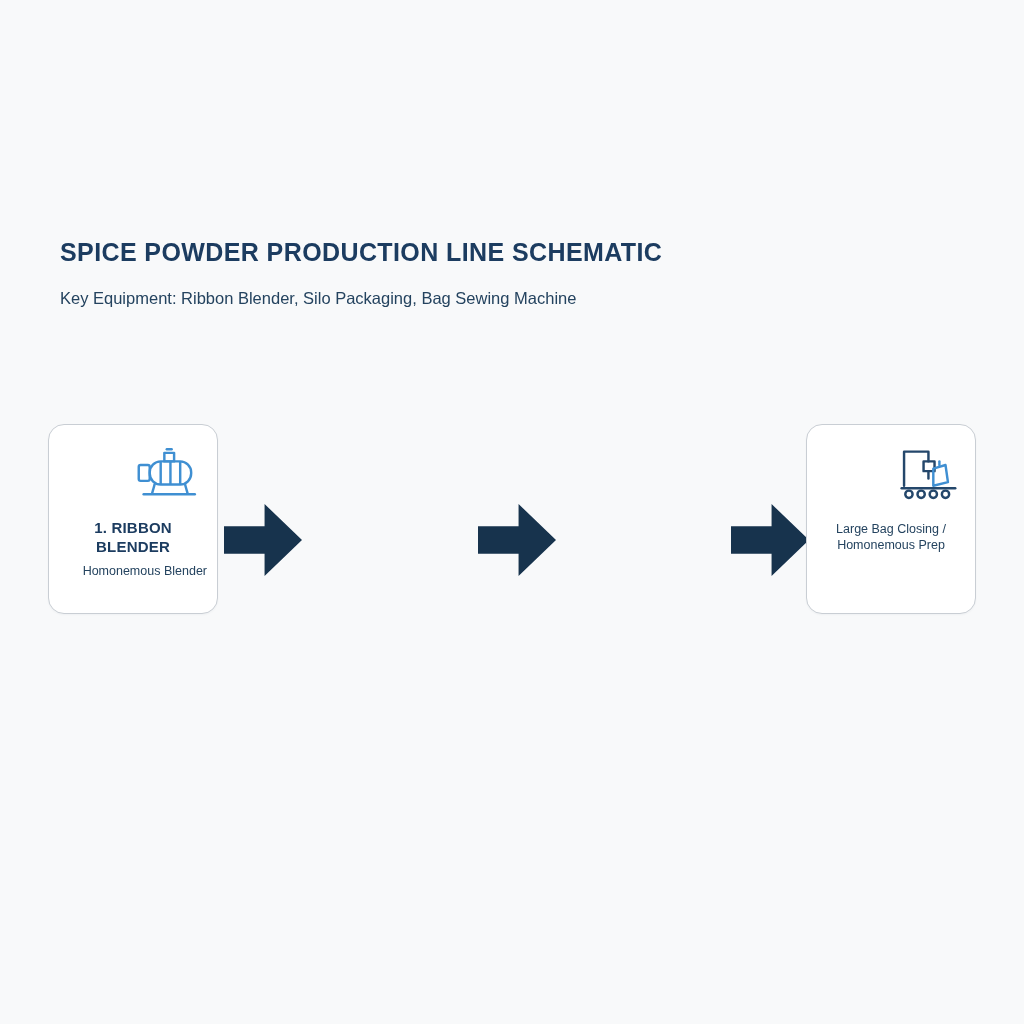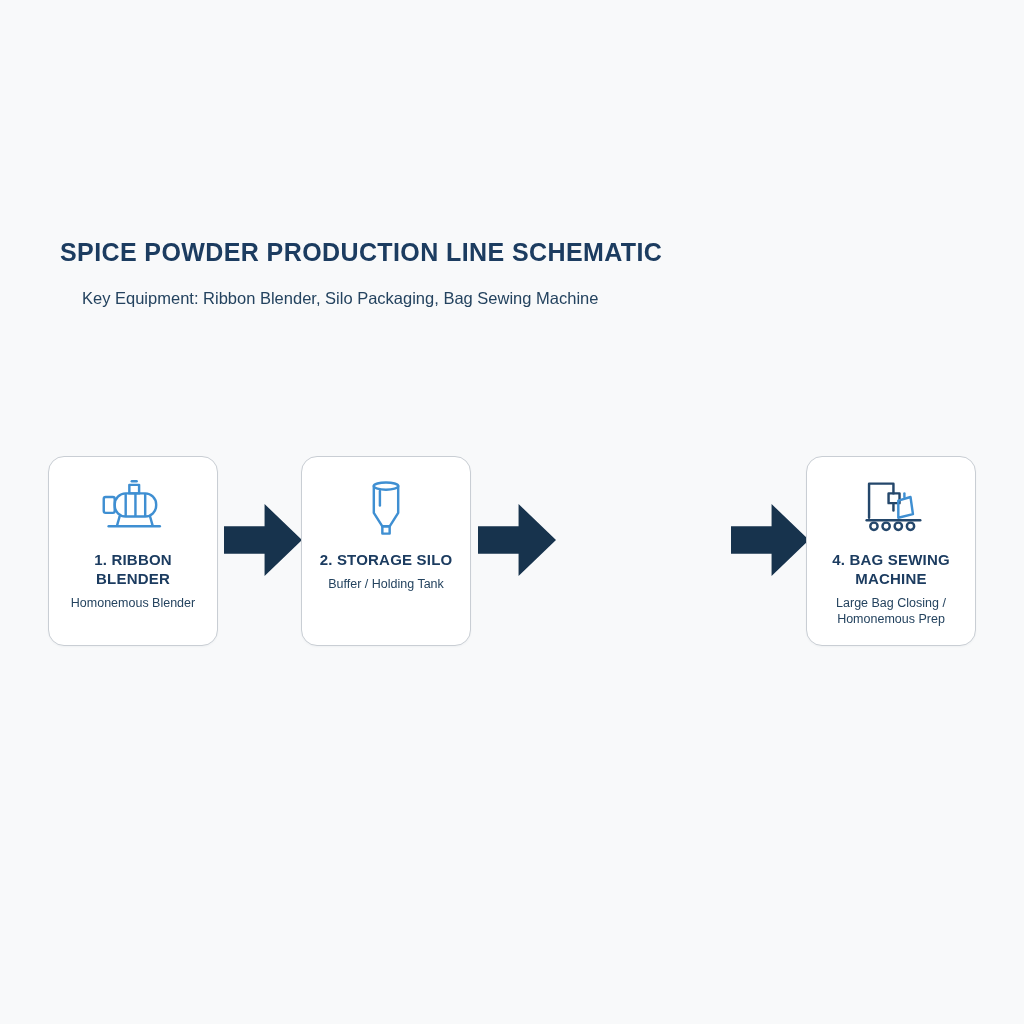--- a/index.html
+++ b/index.html
@@ -22,32 +22,30 @@
   .canvas{position:absolute;inset:0;background:var(--background);}
   .page-title{
     position:absolute;left:60px;top:238px;
     font-size:25px;font-weight:700;letter-spacing:.4px;
     color:var(--title-navy);
   }
   .page-subtitle{
     position:absolute;left:60px;top:289px;
     font-size:16.5px;font-weight:400;
     color:var(--text-navy);
-    margin-left:22px;
   }
   .flow{position:absolute;left:0;top:0;width:100%;height:100%;}
   .card{
     position:absolute;top:424px;width:170px;height:190px;
     background:#ffffff;
     border:1.5px solid var(--card-border);
     border-radius:16px;
-    display:flex;flex-direction:column;align-items:center;
+    display:flex;flex-direction:column;align-items:flex-end;
     padding:12px 10px 8px 10px;
     box-shadow:0 1px 2px rgba(30,50,70,.04);
-    margin-top:32px;
   }
   .card-1{left:48px;}
   .card-2{left:301px;}
   .card-3{left:556px;}
   .card-4{left:806px;}
   .card-icon{width:78px;height:78px;flex:0 0 auto;display:flex;align-items:center;justify-content:center;}
   .card-icon svg{width:78px;height:78px;}
   .card-title{
     margin-top:4px;
     font-size:15px;font-weight:700;line-height:1.25;
@@ -94,32 +92,20 @@
           <line class="ic" x1="46" y1="39" x2="48" y2="46"></line>
           <line class="ic" x1="12" y1="47" x2="54" y2="47"></line>
         </svg>
       </div>
       <div class="card-title">1. RIBBON BLENDER</div>
       <div class="card-sub">Homonemous Blender</div>
     </div>
 
     <div class="arrow arrow-1"></div>
 
-    <div class="card card-2">
-      <div class="card-icon">
-        <svg viewBox="0 0 64 64">
-          <path class="ic" d="M22 14 L22 36 L29 47 L35 47 L42 36 L42 14"></path>
-          <ellipse class="ic" cx="32" cy="14" rx="10" ry="3"></ellipse>
-          <line class="ic" x1="27" y1="18" x2="27" y2="30"></line>
-          <rect class="ic" x="29" y="47" width="6" height="6"></rect>
-        </svg>
-      </div>
-      <div class="card-title">2. STORAGE SILO</div>
-      <div class="card-sub">Buffer / Holding Tank</div>
-    </div>
 
     <div class="arrow arrow-2"></div>
 
 
     <div class="arrow arrow-3"></div>
 
     <div class="card card-4">
       <div class="card-icon">
         <svg viewBox="0 0 64 64">
           <path class="ic-navy" d="M14 40 L14 12 L34 12 L34 20"></path>
@@ -127,18 +113,17 @@
           <line class="ic-navy" x1="34" y1="28" x2="34" y2="34"></line>
           <path class="ic" d="M38 26 l10 -3 l2 14 l-12 3 z"></path>
           <line class="ic" x1="43" y1="23" x2="43" y2="20"></line>
           <line class="ic-navy" x1="12" y1="42" x2="56" y2="42"></line>
           <circle class="ic-navy" cx="18" cy="47" r="3"></circle>
           <circle class="ic-navy" cx="28" cy="47" r="3"></circle>
           <circle class="ic-navy" cx="38" cy="47" r="3"></circle>
           <circle class="ic-navy" cx="48" cy="47" r="3"></circle>
         </svg>
       </div>
-      <div class="card-title">4. BAG SEWING MACHINE</div>
       <div class="card-sub">Large Bag Closing / Homonemous Prep</div>
     </div>
 
   </div>
 </div>
 
 </body></html>

